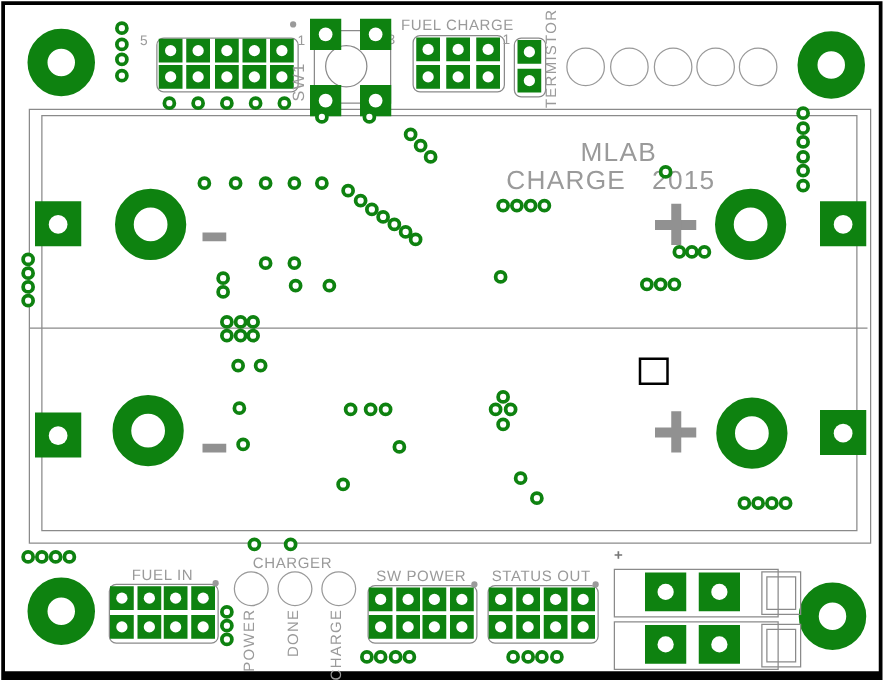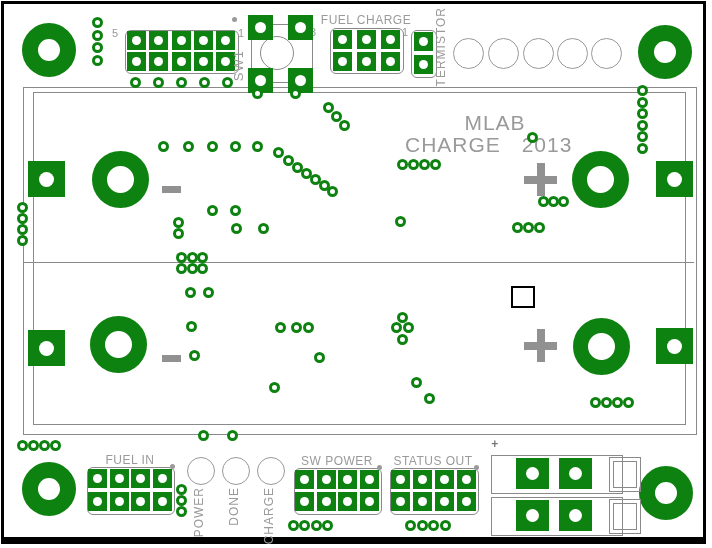--- a/index.html
+++ b/index.html
@@ -40,21 +40,21 @@
 <body>
 
 <div id="board">
   <div class="frame"></div>
   <div class="outline" id="holder-outer" style="left: 23px; top: 87px; width: 672px; height: 346px;"></div>
   <div class="outline" id="holder-inner" style="left: 33px; top: 92px; width: 651px; height: 331px;"></div>
   <div class="hline" id="cell-divider" style="left: 24px; top: 262px; width: 670px;"></div>
 
   <div class="silk-big" style="left:430px;top:111px;width:130px;">MLAB</div>
   <div class="silk-big" style="left:405px;top:133px;width:92px;">CHARGE</div>
-  <div class="silk-big" style="left:518px;top:133px;width:58px;">2013</div>
+  <div class="silk-big" style="left:518px;top:133px;width:58px;">2015</div>
 <div class="donut-mount" style="left: 22px; top: 23px;"></div>
     <div class="donut-mount" style="left: 638px; top: 25px;"></div>
     <div class="donut-mount" style="left: 22px; top: 462px;"></div>
     <div class="donut-mount" style="left: 639px; top: 466px;"></div>
     <div class="donut-cell" style="left: 91.5px; top: 150.5px;"></div>
     <div class="donut-cell" style="left: 571.5px; top: 150.5px;"></div>
     <div class="donut-cell" style="left: 89.5px; top: 315.5px;"></div>
     <div class="donut-cell" style="left: 572.5px; top: 317.5px;"></div>
     <div class="pad" style="left: 27.5px; top: 161px; width: 37px; height: 36px;">
       <div class="hole" style="width: 15px; height: 15px;"></div>
@@ -231,20 +231,21 @@
     </div>
     <div class="pad" style="left: 288px; top: 68px; width: 25px; height: 25px;">
       <div class="hole" style="width: 11px; height: 11px;"></div>
     </div>
     <div class="vlabel" style="left: 231px; top: 50px; font-size: 13px;">SW1</div>
     <div class="led" style="left: 452.5px; top: 37.5px; width: 29px; height: 29px;"></div>
     <div class="led" style="left: 487.5px; top: 37.5px; width: 29px; height: 29px;"></div>
     <div class="led" style="left: 522.5px; top: 37.5px; width: 29px; height: 29px;"></div>
     <div class="led" style="left: 556.5px; top: 37.5px; width: 29px; height: 29px;"></div>
     <div class="led" style="left: 590.5px; top: 37.5px; width: 29px; height: 29px;"></div>
+    <div class="silk-label" style="left: 164px; top: 443px; width: 140px;">CHARGER</div>
     <div class="led" style="left: 187px; top: 457px; width: 26px; height: 26px;"></div>
     <div class="vlabel" style="left: 192px; top: 487px;">POWER</div>
     <div class="led" style="left: 222px; top: 457px; width: 26px; height: 26px;"></div>
     <div class="vlabel" style="left: 227px; top: 487px;">DONE</div>
     <div class="led" style="left: 257px; top: 457px; width: 26px; height: 26px;"></div>
     <div class="vlabel" style="left: 262px; top: 487px;">CHARGE</div>
     <div class="silk-label" style="left: 489px; top: 437px; width: 12px; color: rgb(119, 119, 119); font-weight: bold;">+</div>
     <div class="term-rect" style="left: 491px; top: 455px; width: 130px; height: 37px;"></div>
     <div class="pad" style="left: 516px; top: 458px; width: 33px; height: 31px;">
       <div class="hole" style="width: 13px; height: 13px;"></div>

